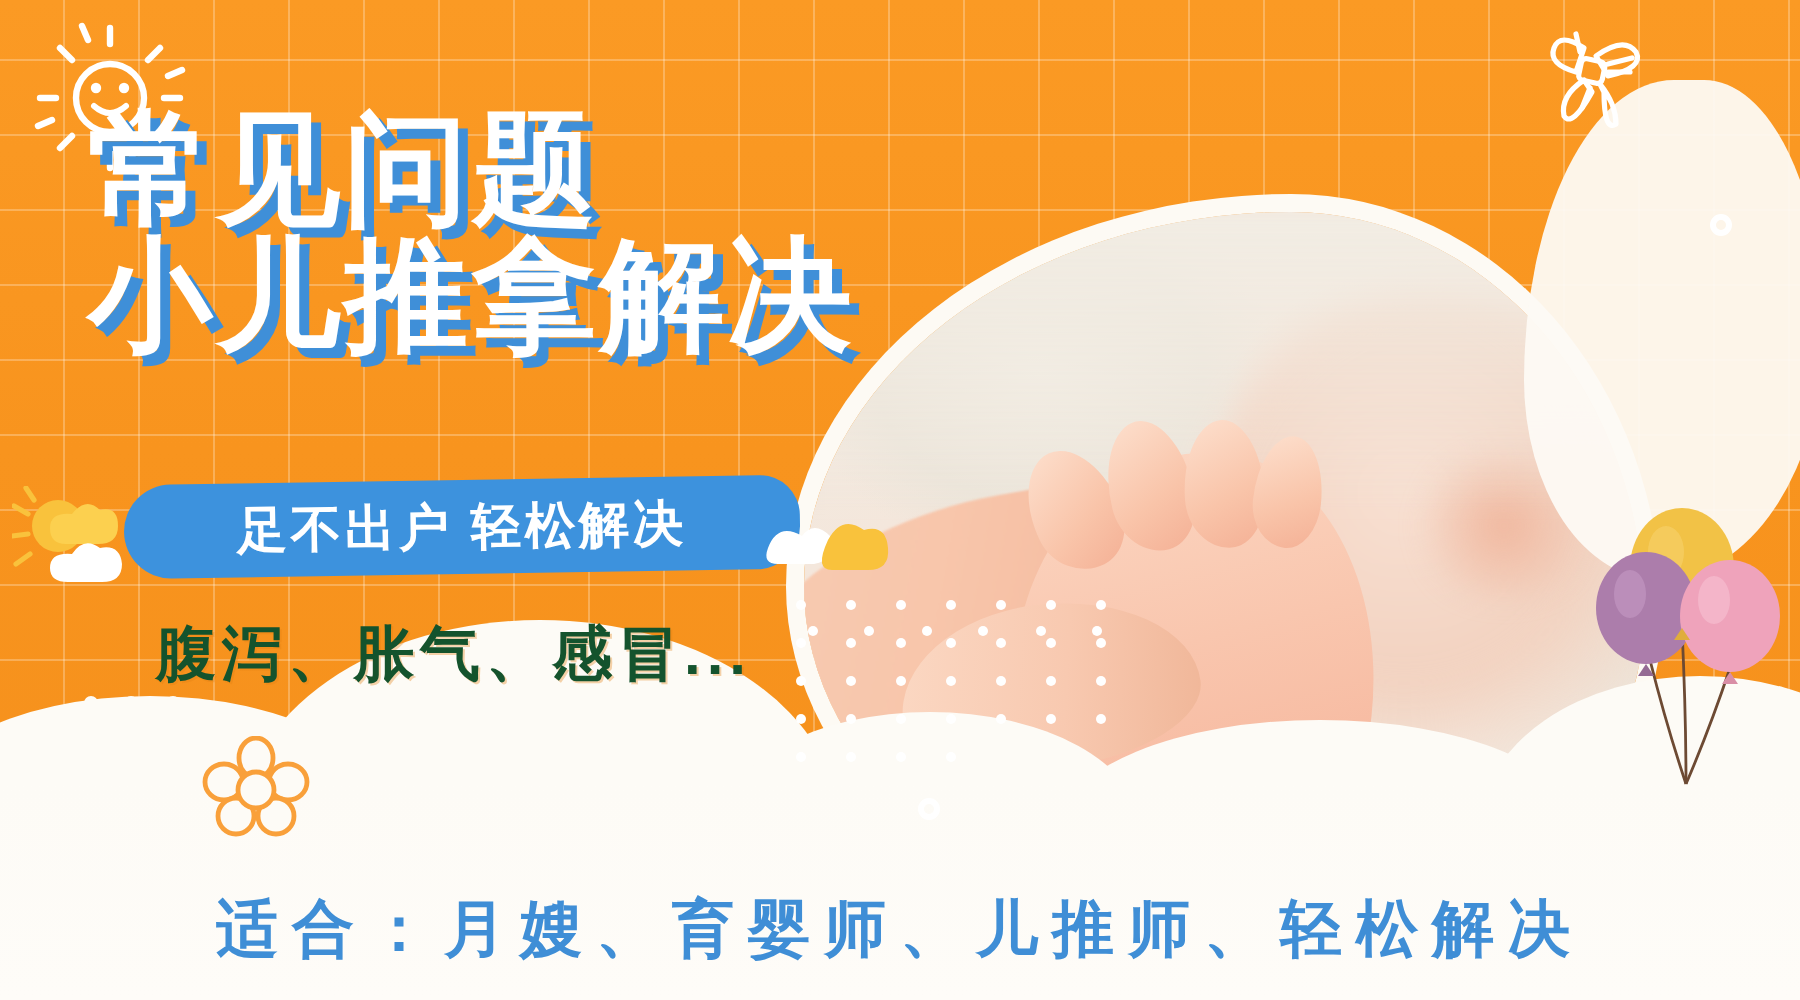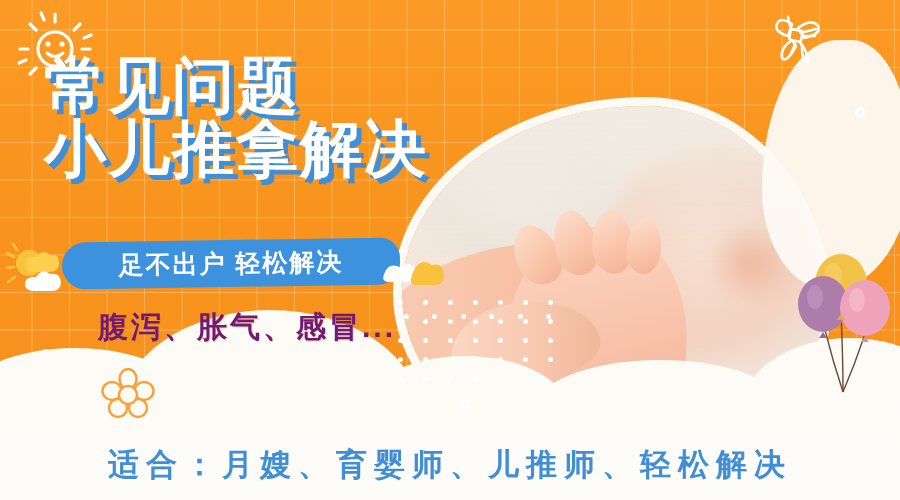--- a/index.html
+++ b/index.html
@@ -149,24 +149,23 @@
     display:flex; align-items:center; justify-content:center;
   }
   .ribbon-text {
     color:#fff; font-size:25px; font-weight:bold; letter-spacing:2px;
     white-space:nowrap;
   }
 
   
   .subline {
     position:absolute; left:78px; top:307px;
-    font-size:30px; font-weight:bold; color:#701a75;
+    font-size:30px; font-weight:bold; color:#14532d;
     letter-spacing:3px; z-index:6; white-space:nowrap;
     text-shadow:1px 1px 0 rgba(226,130,20,.35);
-    margin-left:20px;
   }
 
   
   .footer-text {
     position:absolute; left:0; right:0; bottom:14px;
     text-align:center; z-index:10;
     font-size:31px; font-weight:bold;
     color:#3f8ed6;
     letter-spacing:7px;
     white-space:nowrap;

